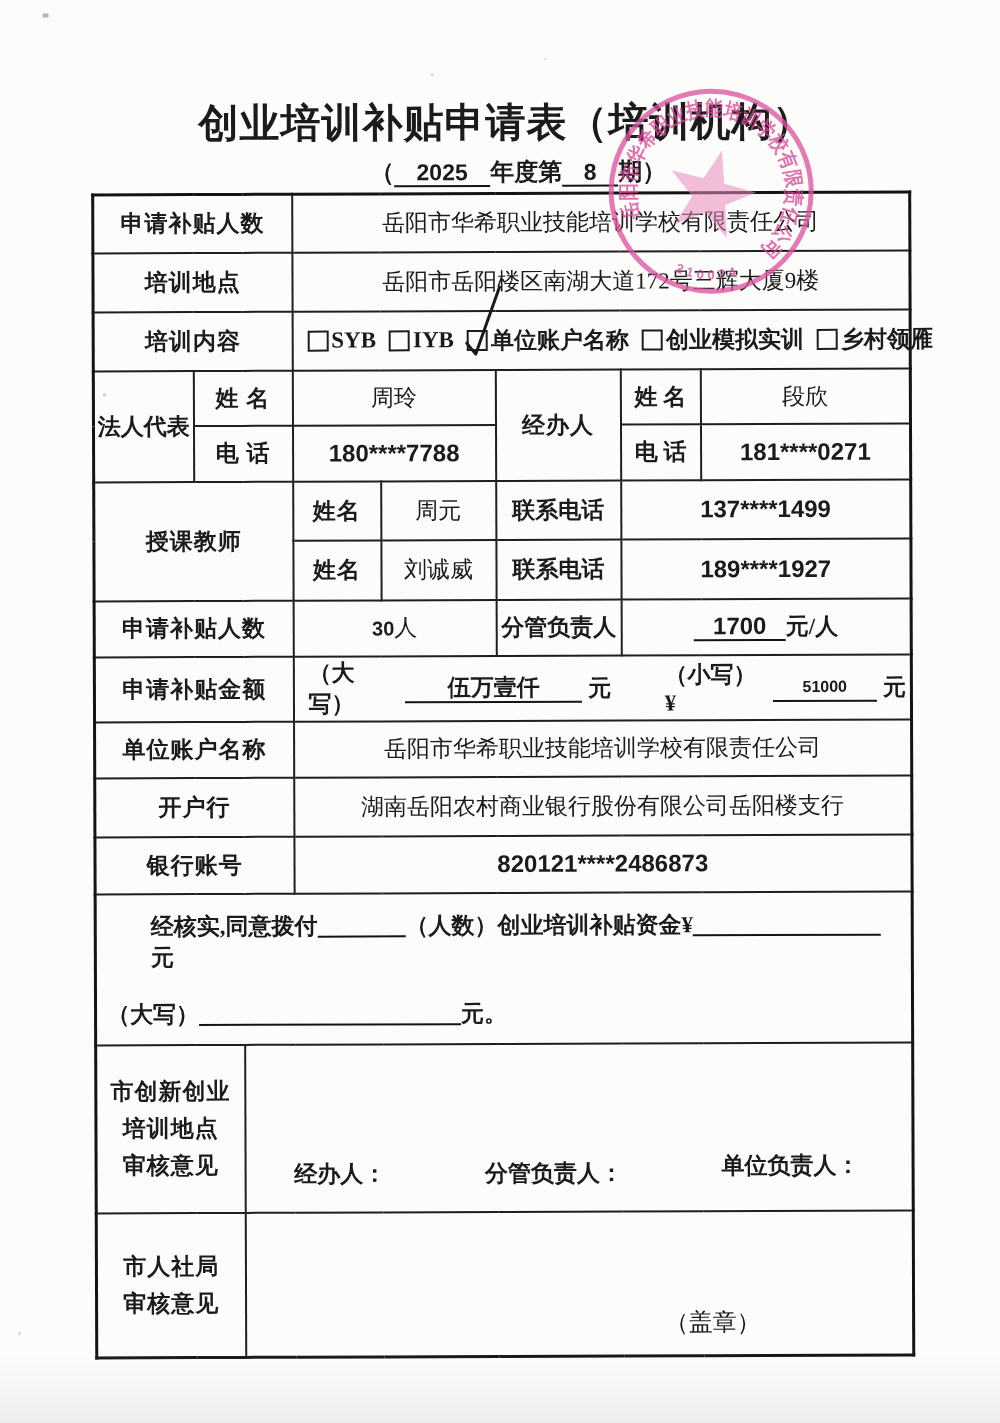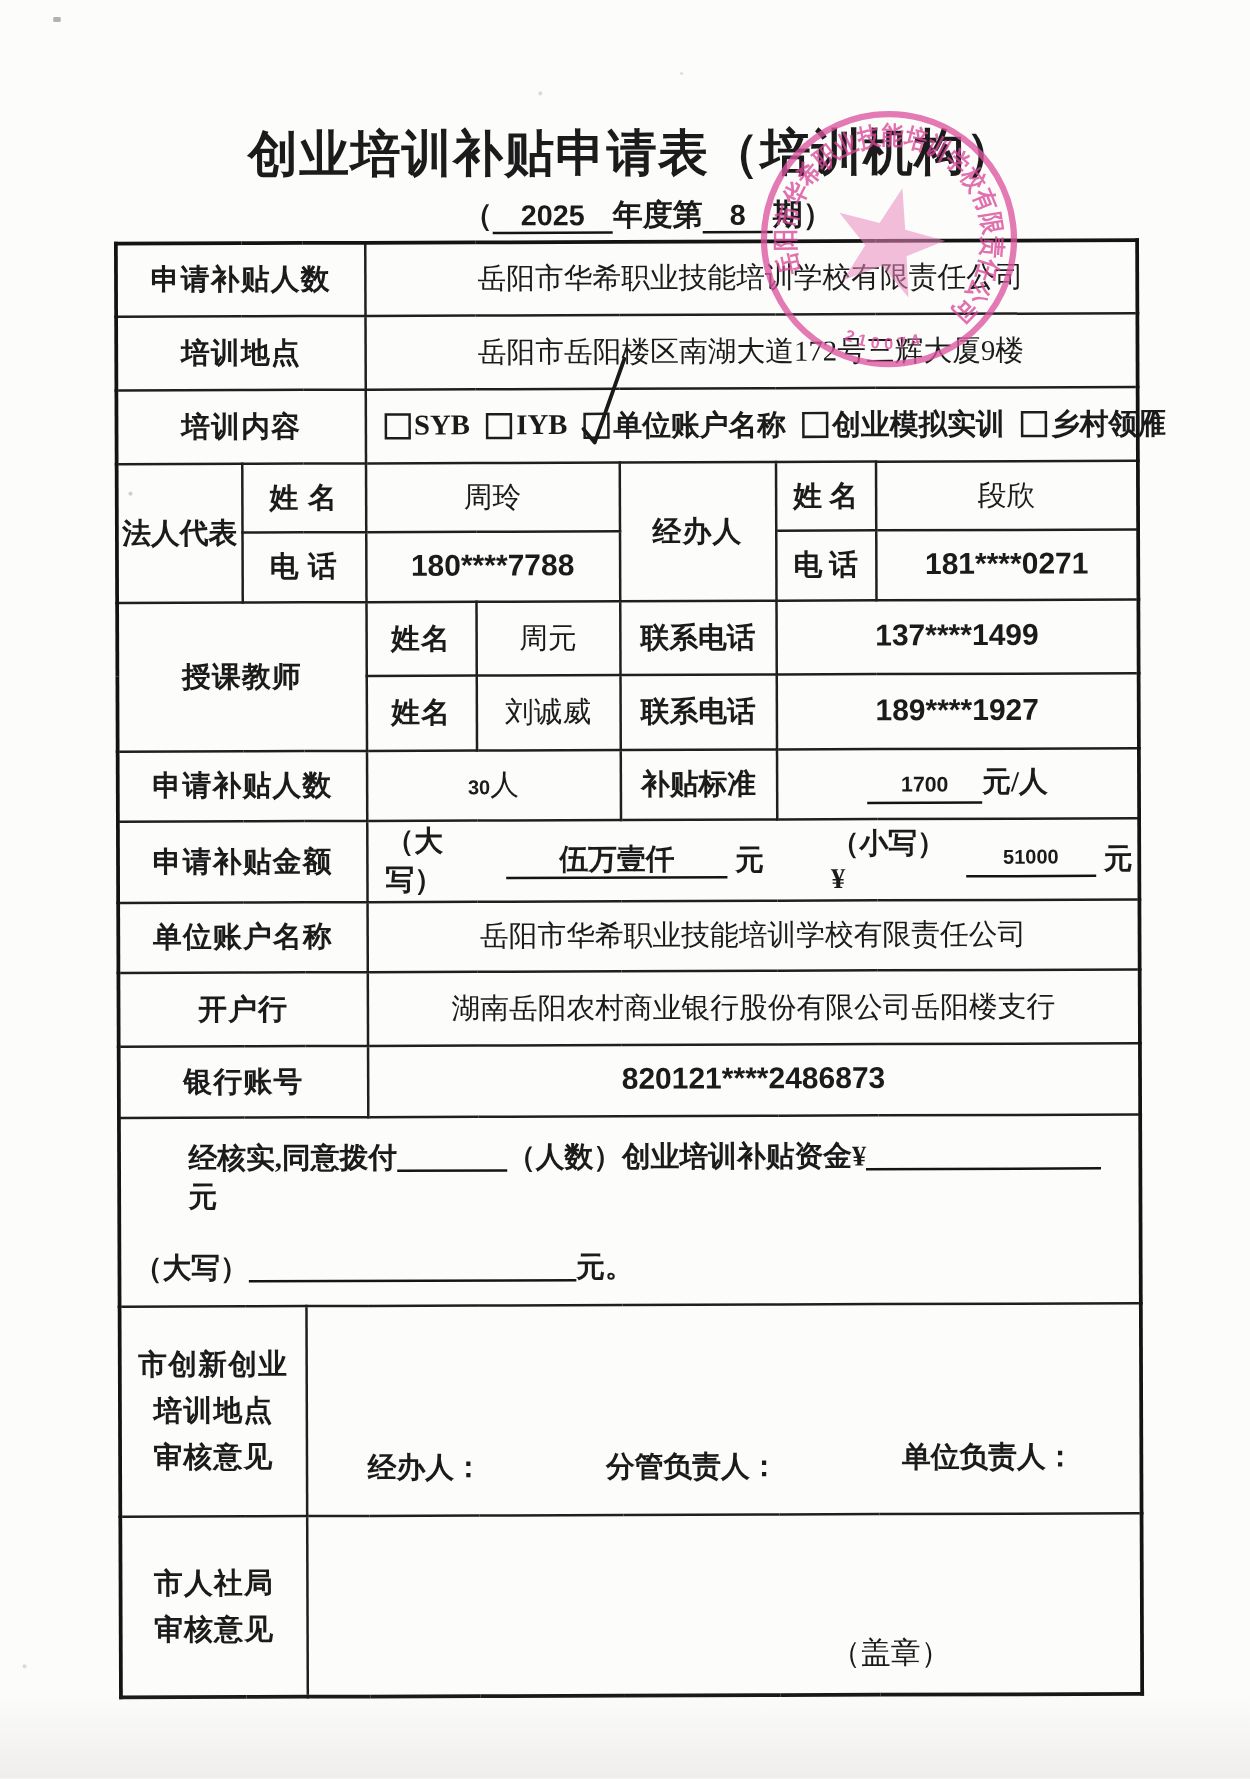--- a/index.html
+++ b/index.html
@@ -38,21 +38,21 @@
   .opt{display:inline-flex;align-items:center;gap:3px;white-space:nowrap;}
   .box{width:17px;height:17px;border:2px solid #1d1d1d;display:inline-block;flex:0 0 auto;}
   .tickhost{position:relative;}
   svg.tick{position:absolute;left:-9px;top:-50px;width:46px;height:76px;overflow:visible;}
 
   
   .amt{display:flex;align-items:center;padding-left:10px;gap:6px;font-weight:600;}
   .u{display:inline-block;border-bottom:2px solid #141414;text-align:center;line-height:27px;}
   .u-dx{width:180px;font-weight:700;}
   .u-xx{width:106px;font-size:16px;}
-  .u-std{width:92px;font-size:17px;}
+  .u-std{width:92px;font-size:24px;}
   .sp40{display:inline-block;width:42px;}
 
   
   .vcell{padding:0 8px;}
   .v1{margin:16px 0 0 46px;text-align:left;font-weight:600;}
   .v2{margin:26px 0 14px 2px;text-align:left;font-weight:600;}
   .bl{display:inline-block;border-bottom:2px solid #151515;height:23px;vertical-align:-4px;}
   .bl1{width:88px;} .bl2{width:188px;} .bl3{width:262px;}
 
   
@@ -157,22 +157,22 @@
     </tr>
     <tr style="height:60px">
       <td class="lab">姓名</td>
       <td>刘诚威</td>
       <td class="lab" style="letter-spacing:0;">联系电话</td>
       <td colspan="2" class="phone num">189****1927</td>
     </tr>
 
     <tr style="height:56px">
       <td class="lab" colspan="3">申请补贴人数</td>
-      <td colspan="2"><span class="num" style="font-size:16px">30</span><span>人</span></td>
-      <td class="lab" style="letter-spacing:0;">补贴标准</td>
+      <td colspan="2"><span class="num" style="font-size:20px">30</span><span>人</span></td>
+      <td class="lab" style="letter-spacing:0;">分管负责人</td>
       <td colspan="2">
         <span class="u u-std num">1700</span><span style="font-weight:600;text-align:center;">元/人</span>
       </td>
     </tr>
 
     <tr style="height:65px">
       <td class="lab" colspan="3">申请补贴金额</td>
       <td colspan="5" class="left">
         <div class="amt">
           <span>（大写）</span>

